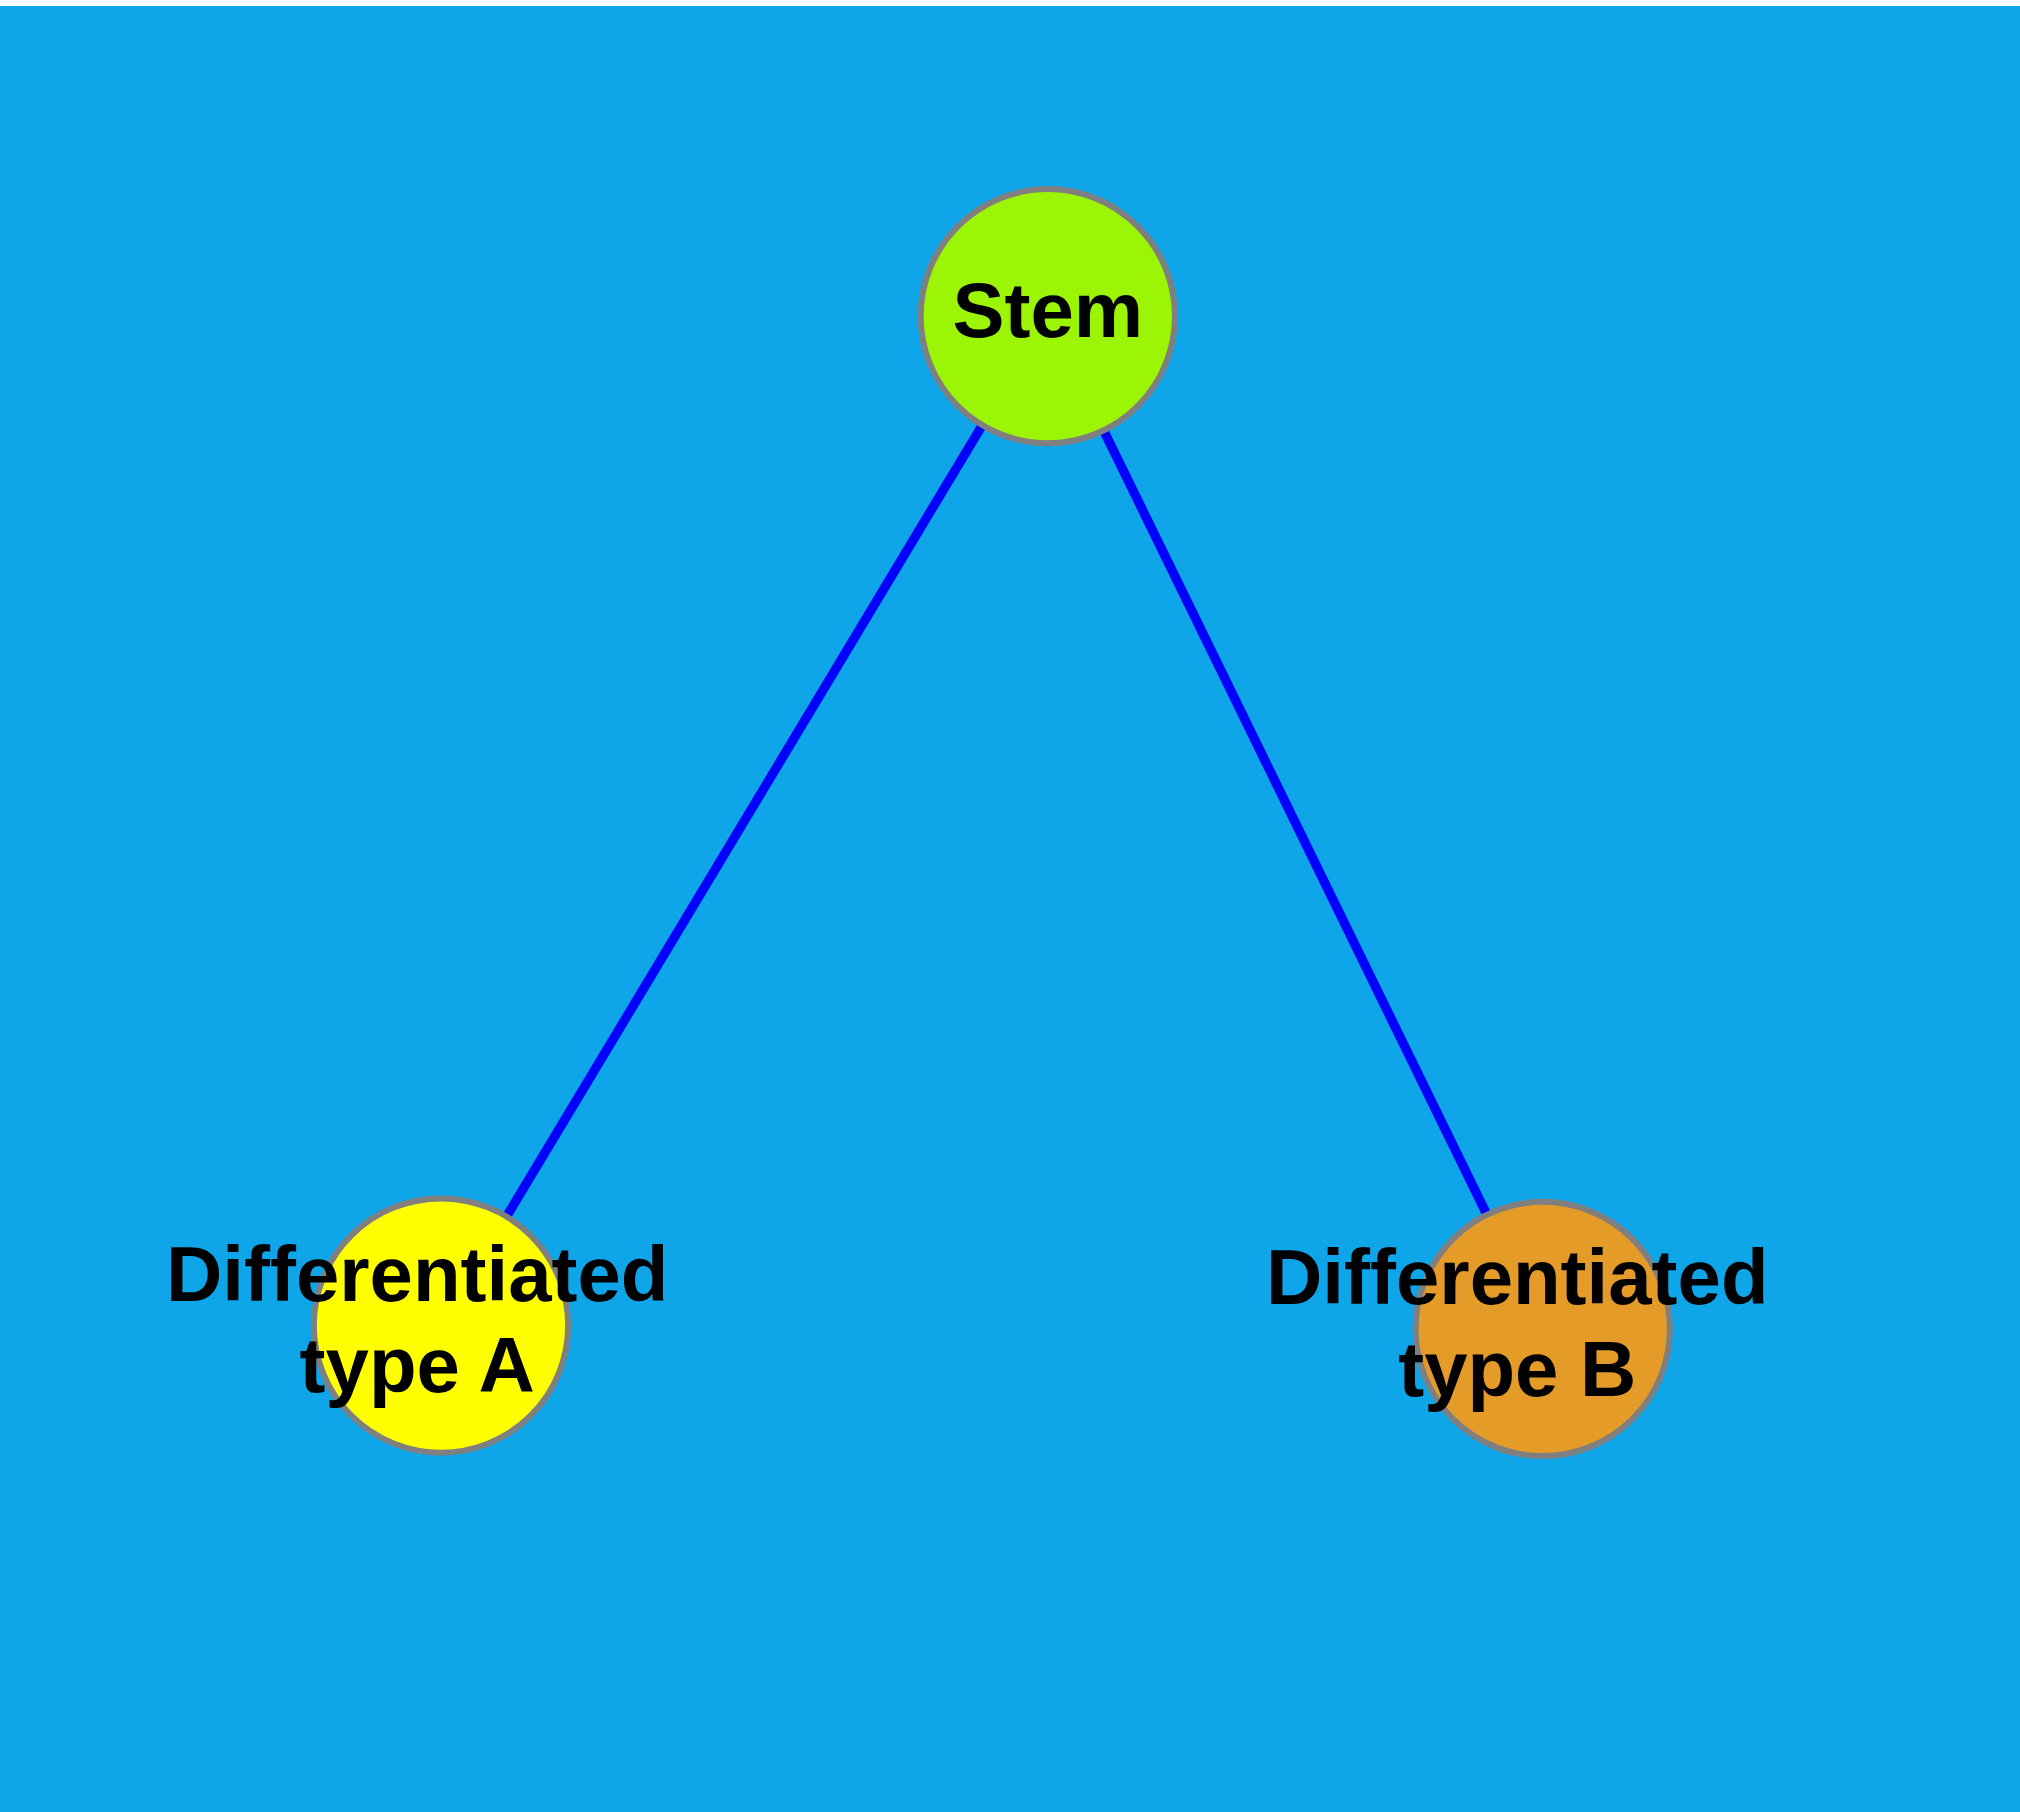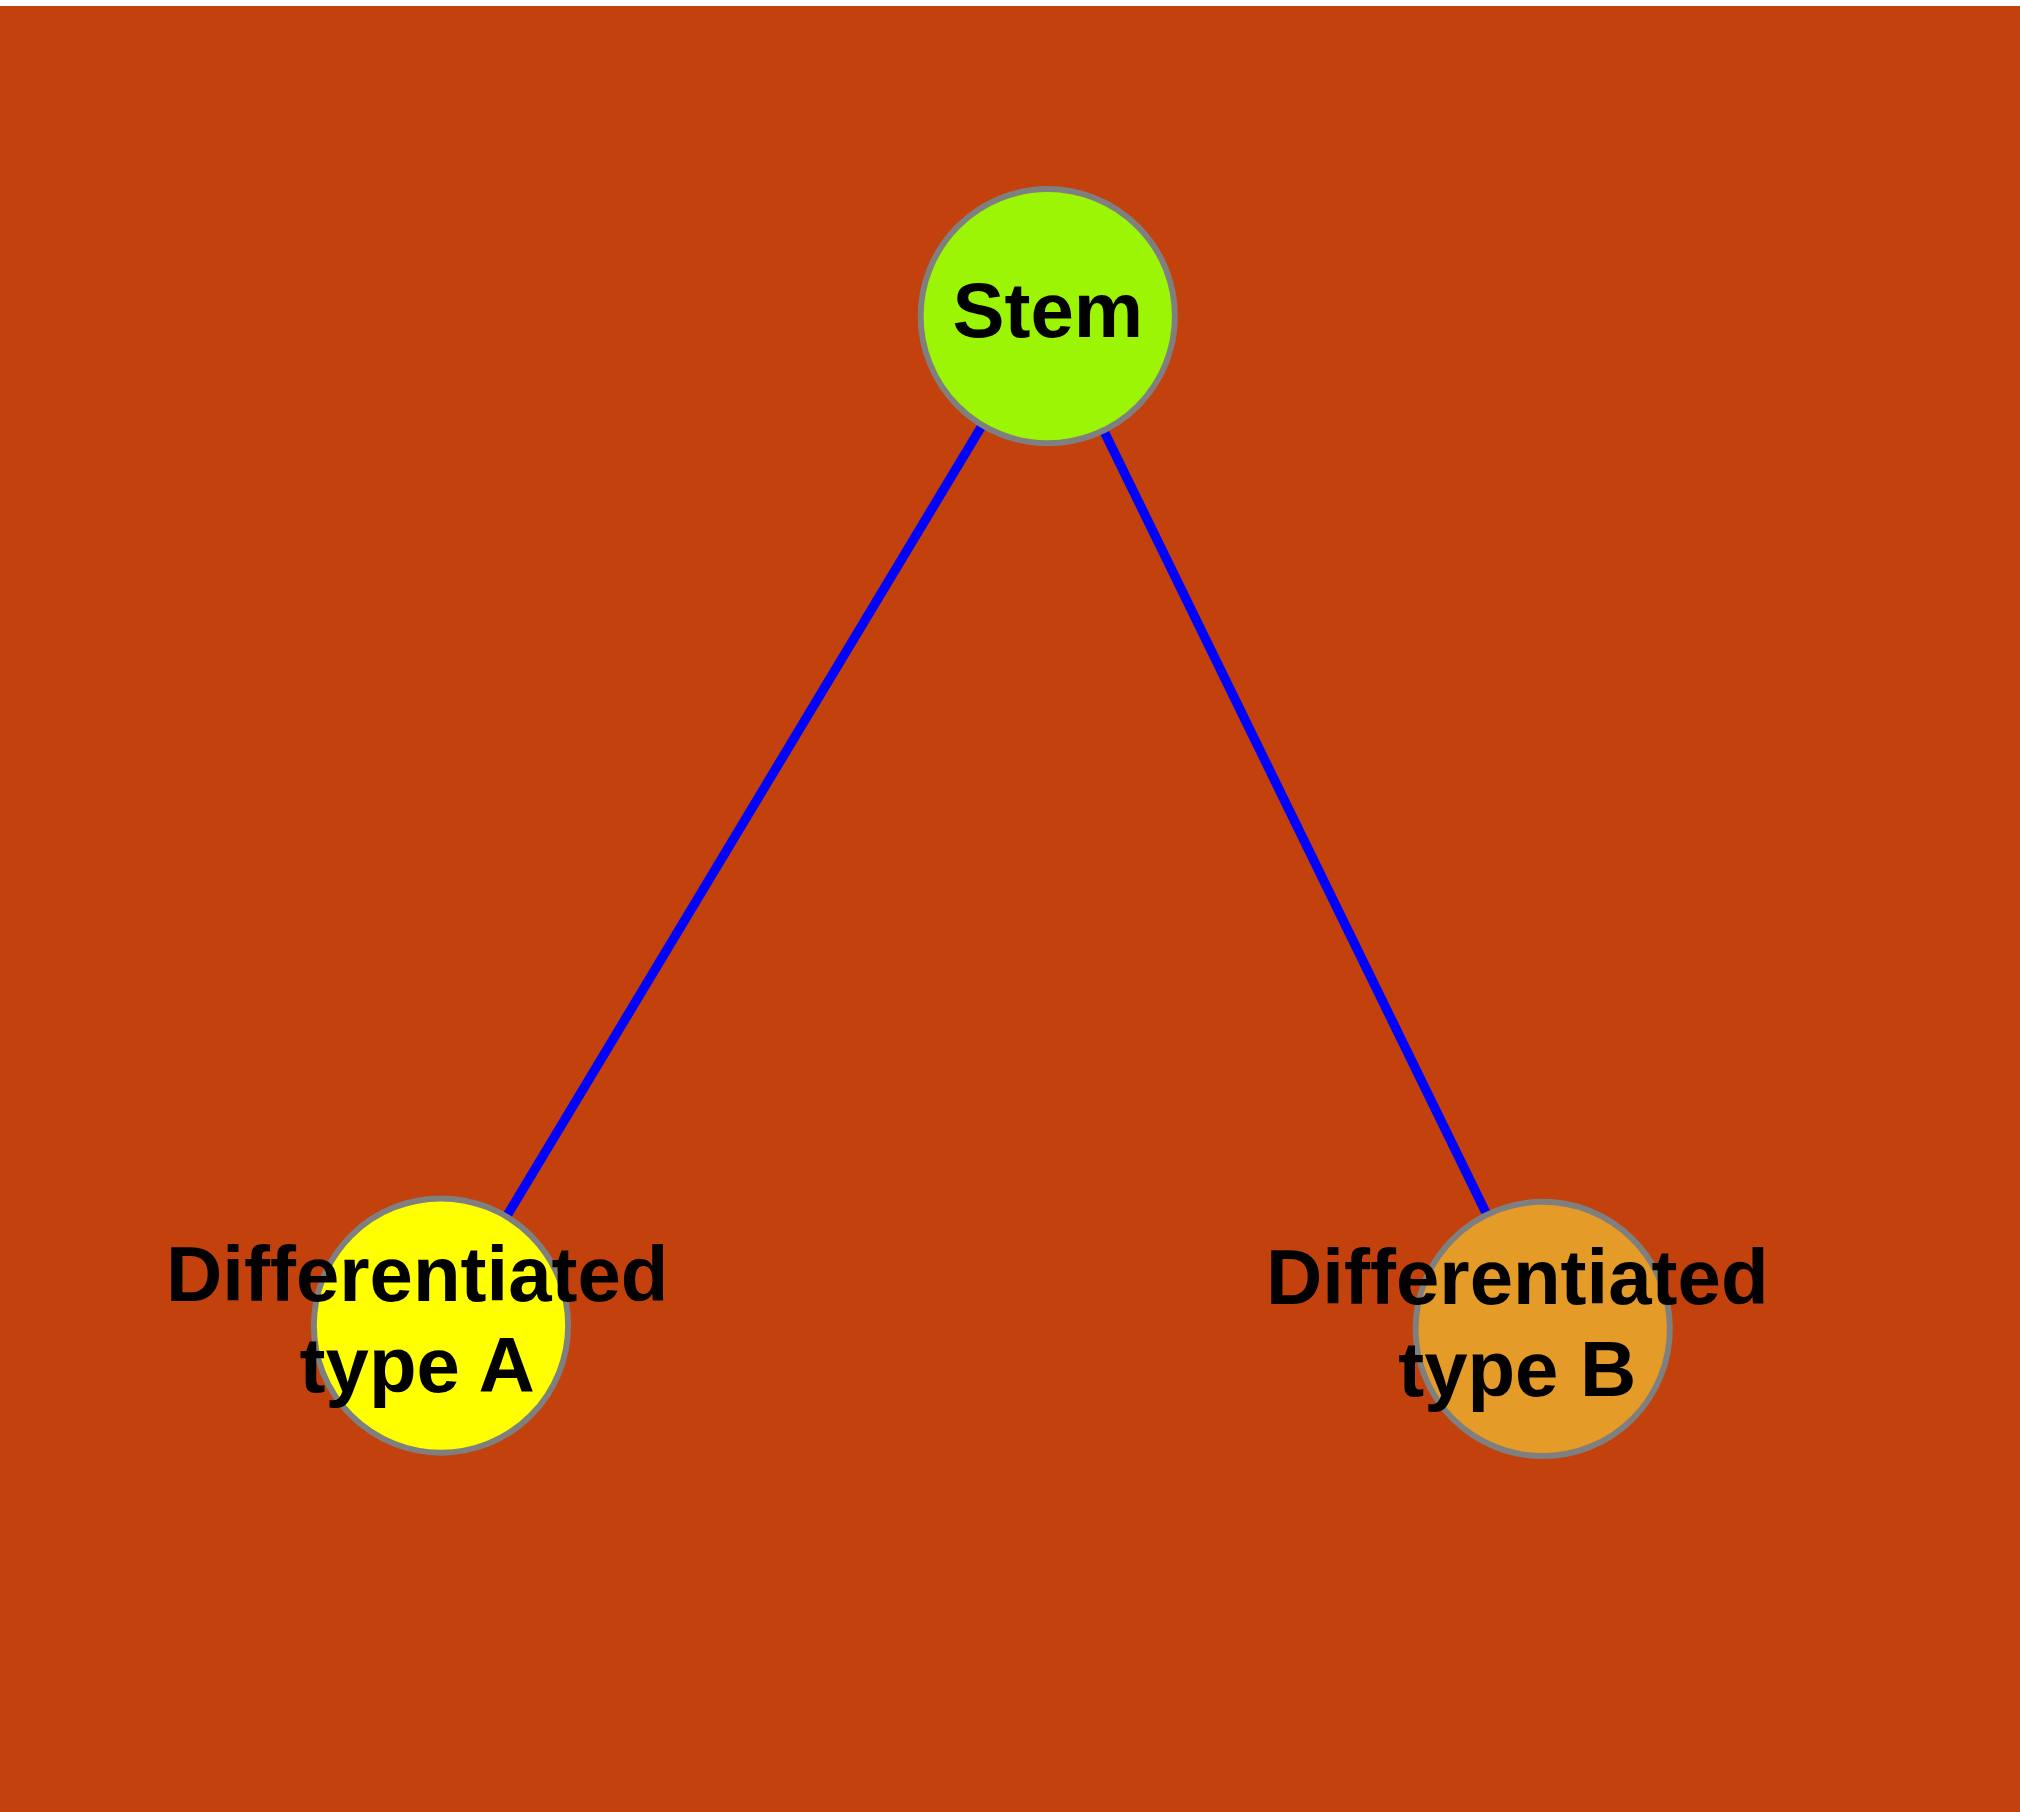--- a/index.html
+++ b/index.html
@@ -14,21 +14,21 @@
     background: #ffffff;
     overflow: hidden;
     font-family: "Liberation Sans", sans-serif;
   }
   #plot-area {
     position: absolute;
     left: 0;
     top: 6px;
     width: 2021px;
     height: 1806px;
-    background: #c2410c;
+    background: #0ea5e9;
   }
   #graph-svg {
     position: absolute;
     left: 0;
     top: 0;
     width: 2021px;
     height: 1806px;
     display: block;
   }
   .edge-line {

